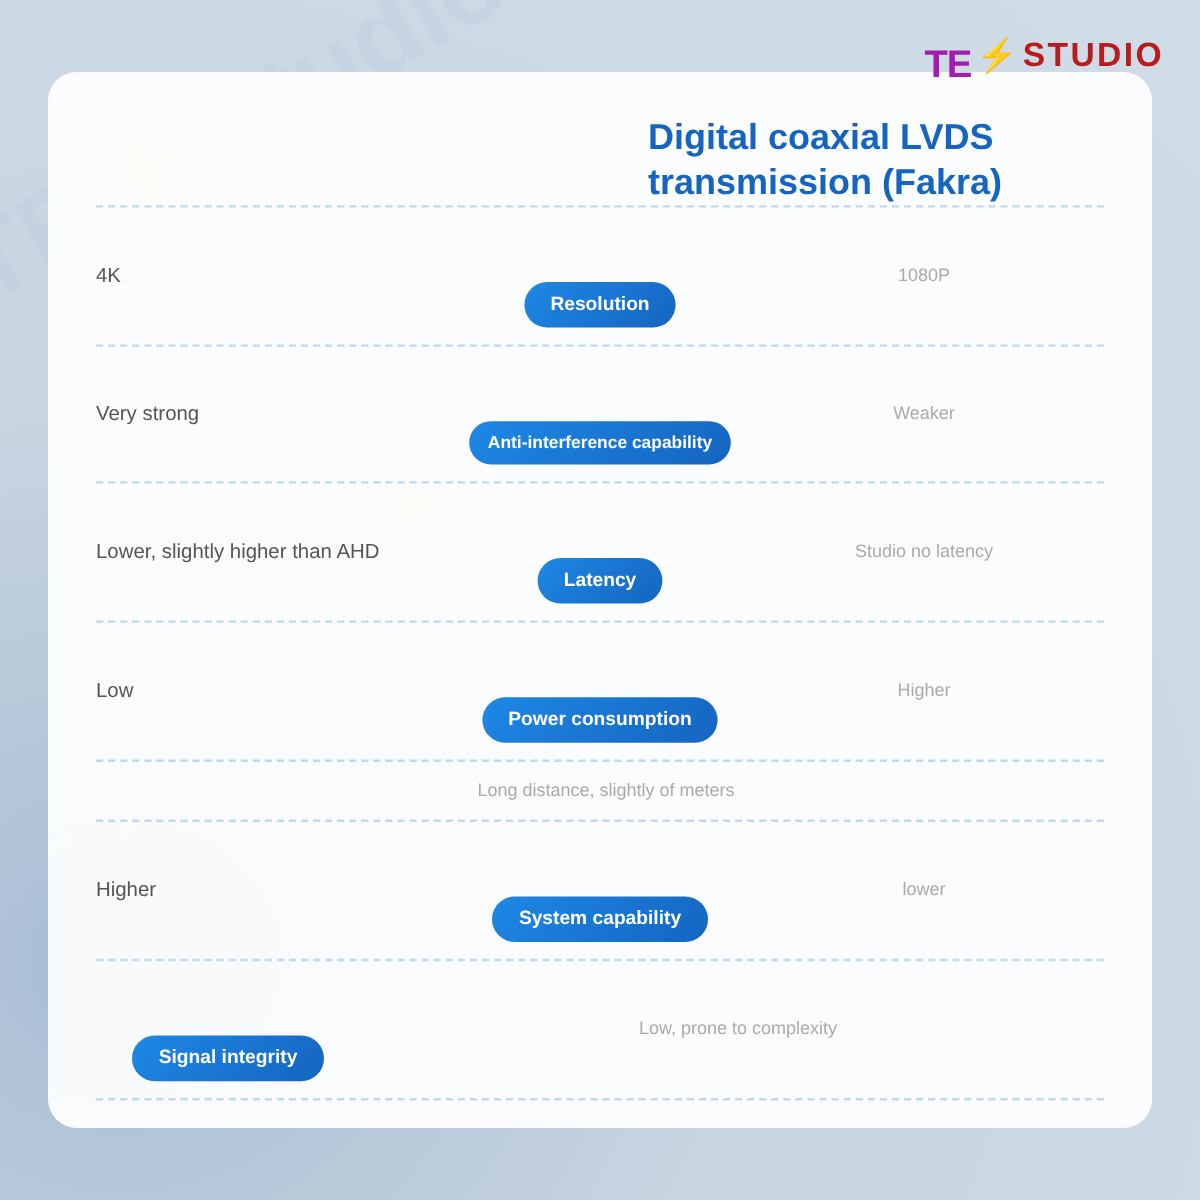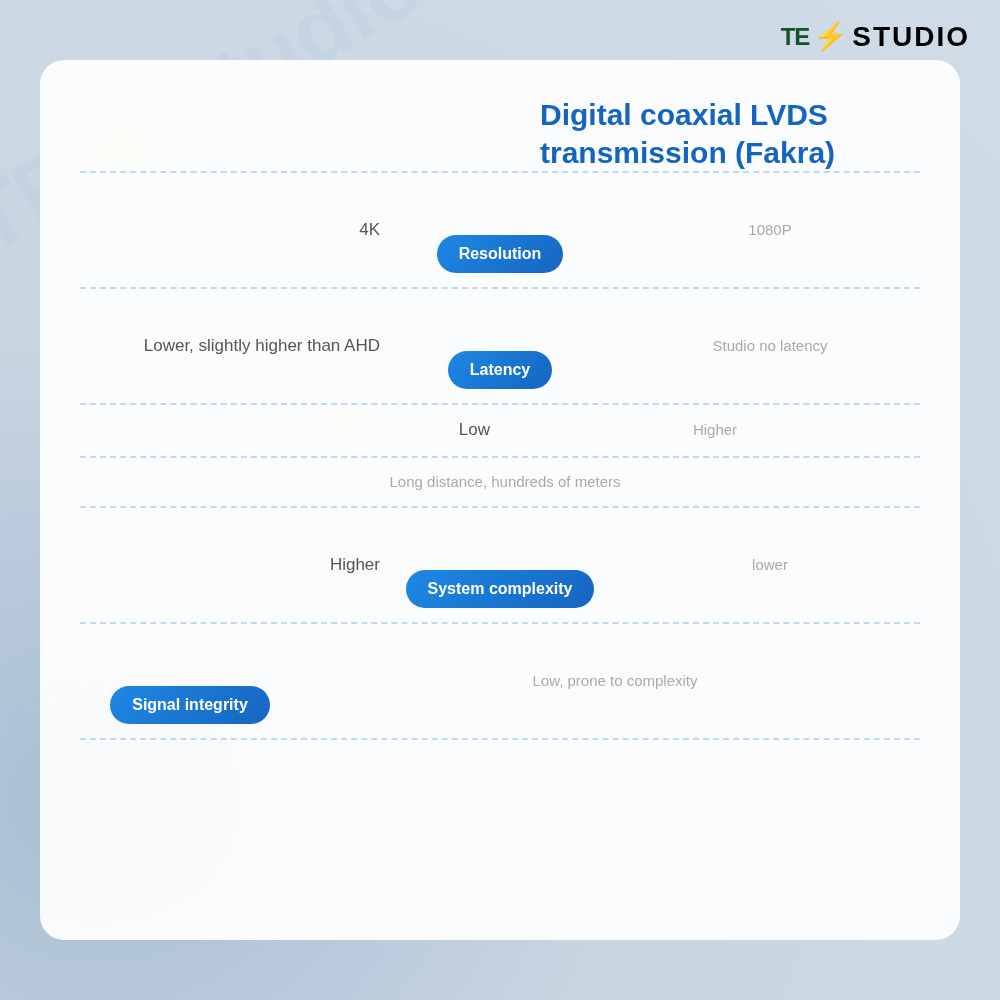--- a/index.html
+++ b/index.html
@@ -35,36 +35,37 @@
       position: absolute;
       top: 20px;
       right: 30px;
       z-index: 10;
       display: flex;
       align-items: center;
       gap: 4px;
     }
 
     .logo-te {
-      font-size: 24px;
-      font-weight: 900;
-      color: #14532d;
+      font-size: 32px;
+      font-weight: 900;
+      color: #a21caf;
       letter-spacing: -1px;
+      margin-top: 15px;
     }
 
     .logo-bolt {
       color: #2196F3;
       font-size: 28px;
       font-weight: 900;
     }
 
     .logo-studio {
       font-size: 28px;
       font-weight: 900;
-      color: #000000;
+      color: #b91c1c;
       letter-spacing: 2px;
     }
 
     .main-card {
       position: absolute;
       top: 60px;
       left: 40px;
       right: 40px;
       bottom: 60px;
       background: rgba(255,255,255,0.92);
@@ -103,21 +104,21 @@
       border-top: 2px dashed #c0d8f0;
       padding: 14px 0;
     }
 
     .comparison-row:last-child {
       border-bottom: 2px dashed #c0d8f0;
     }
 
     .col-left {
       flex: 1;
-      text-align: right;
+      text-align: left;
       font-size: 17px;
       color: #555;
       font-weight: 500;
       padding-right: 10px;
       line-height: 1.35;
     }
 
     .col-center {
       flex: 0 0 220px;
       display: flex;
@@ -176,37 +177,47 @@
   <div id="rows-container">
 
   <div class="comparison-row">
     <div class="col-left">4K</div>
     <div class="col-center">
       <span class="badge">Resolution</span>
     </div>
     <div class="col-right">1080P</div>
   </div>
       <div class="comparison-row">
+    <div class="col-left">Very strong</div>
+    <div class="col-center">
+      <span class="badge badge-wide">Anti-interference capability</span>
+    </div>
+    <div class="col-right">Weaker</div>
+  </div>
+      <div class="comparison-row">
     <div class="col-left">Lower, slightly higher than AHD</div>
     <div class="col-center">
       <span class="badge">Latency</span>
     </div>
     <div class="col-right">Studio no latency</div>
   </div>
       <div class="comparison-row">
     <div class="col-left">Low</div>
+    <div class="col-center">
+      <span class="badge">Power consumption</span>
+    </div>
     <div class="col-right">Higher</div>
   </div>
       <div class="comparison-row">
-    <div class="col-right">Long distance, hundreds of meters</div>
+    <div class="col-right">Long distance, slightly of meters</div>
   </div>
       <div class="comparison-row">
     <div class="col-left">Higher</div>
     <div class="col-center">
-      <span class="badge">System complexity</span>
+      <span class="badge">System capability</span>
     </div>
     <div class="col-right">lower</div>
   </div>
       <div class="comparison-row">
     <div class="col-center">
       <span class="badge">Signal integrity</span>
     </div>
     <div class="col-right">Low, prone to complexity</div>
   </div>
     </div>

